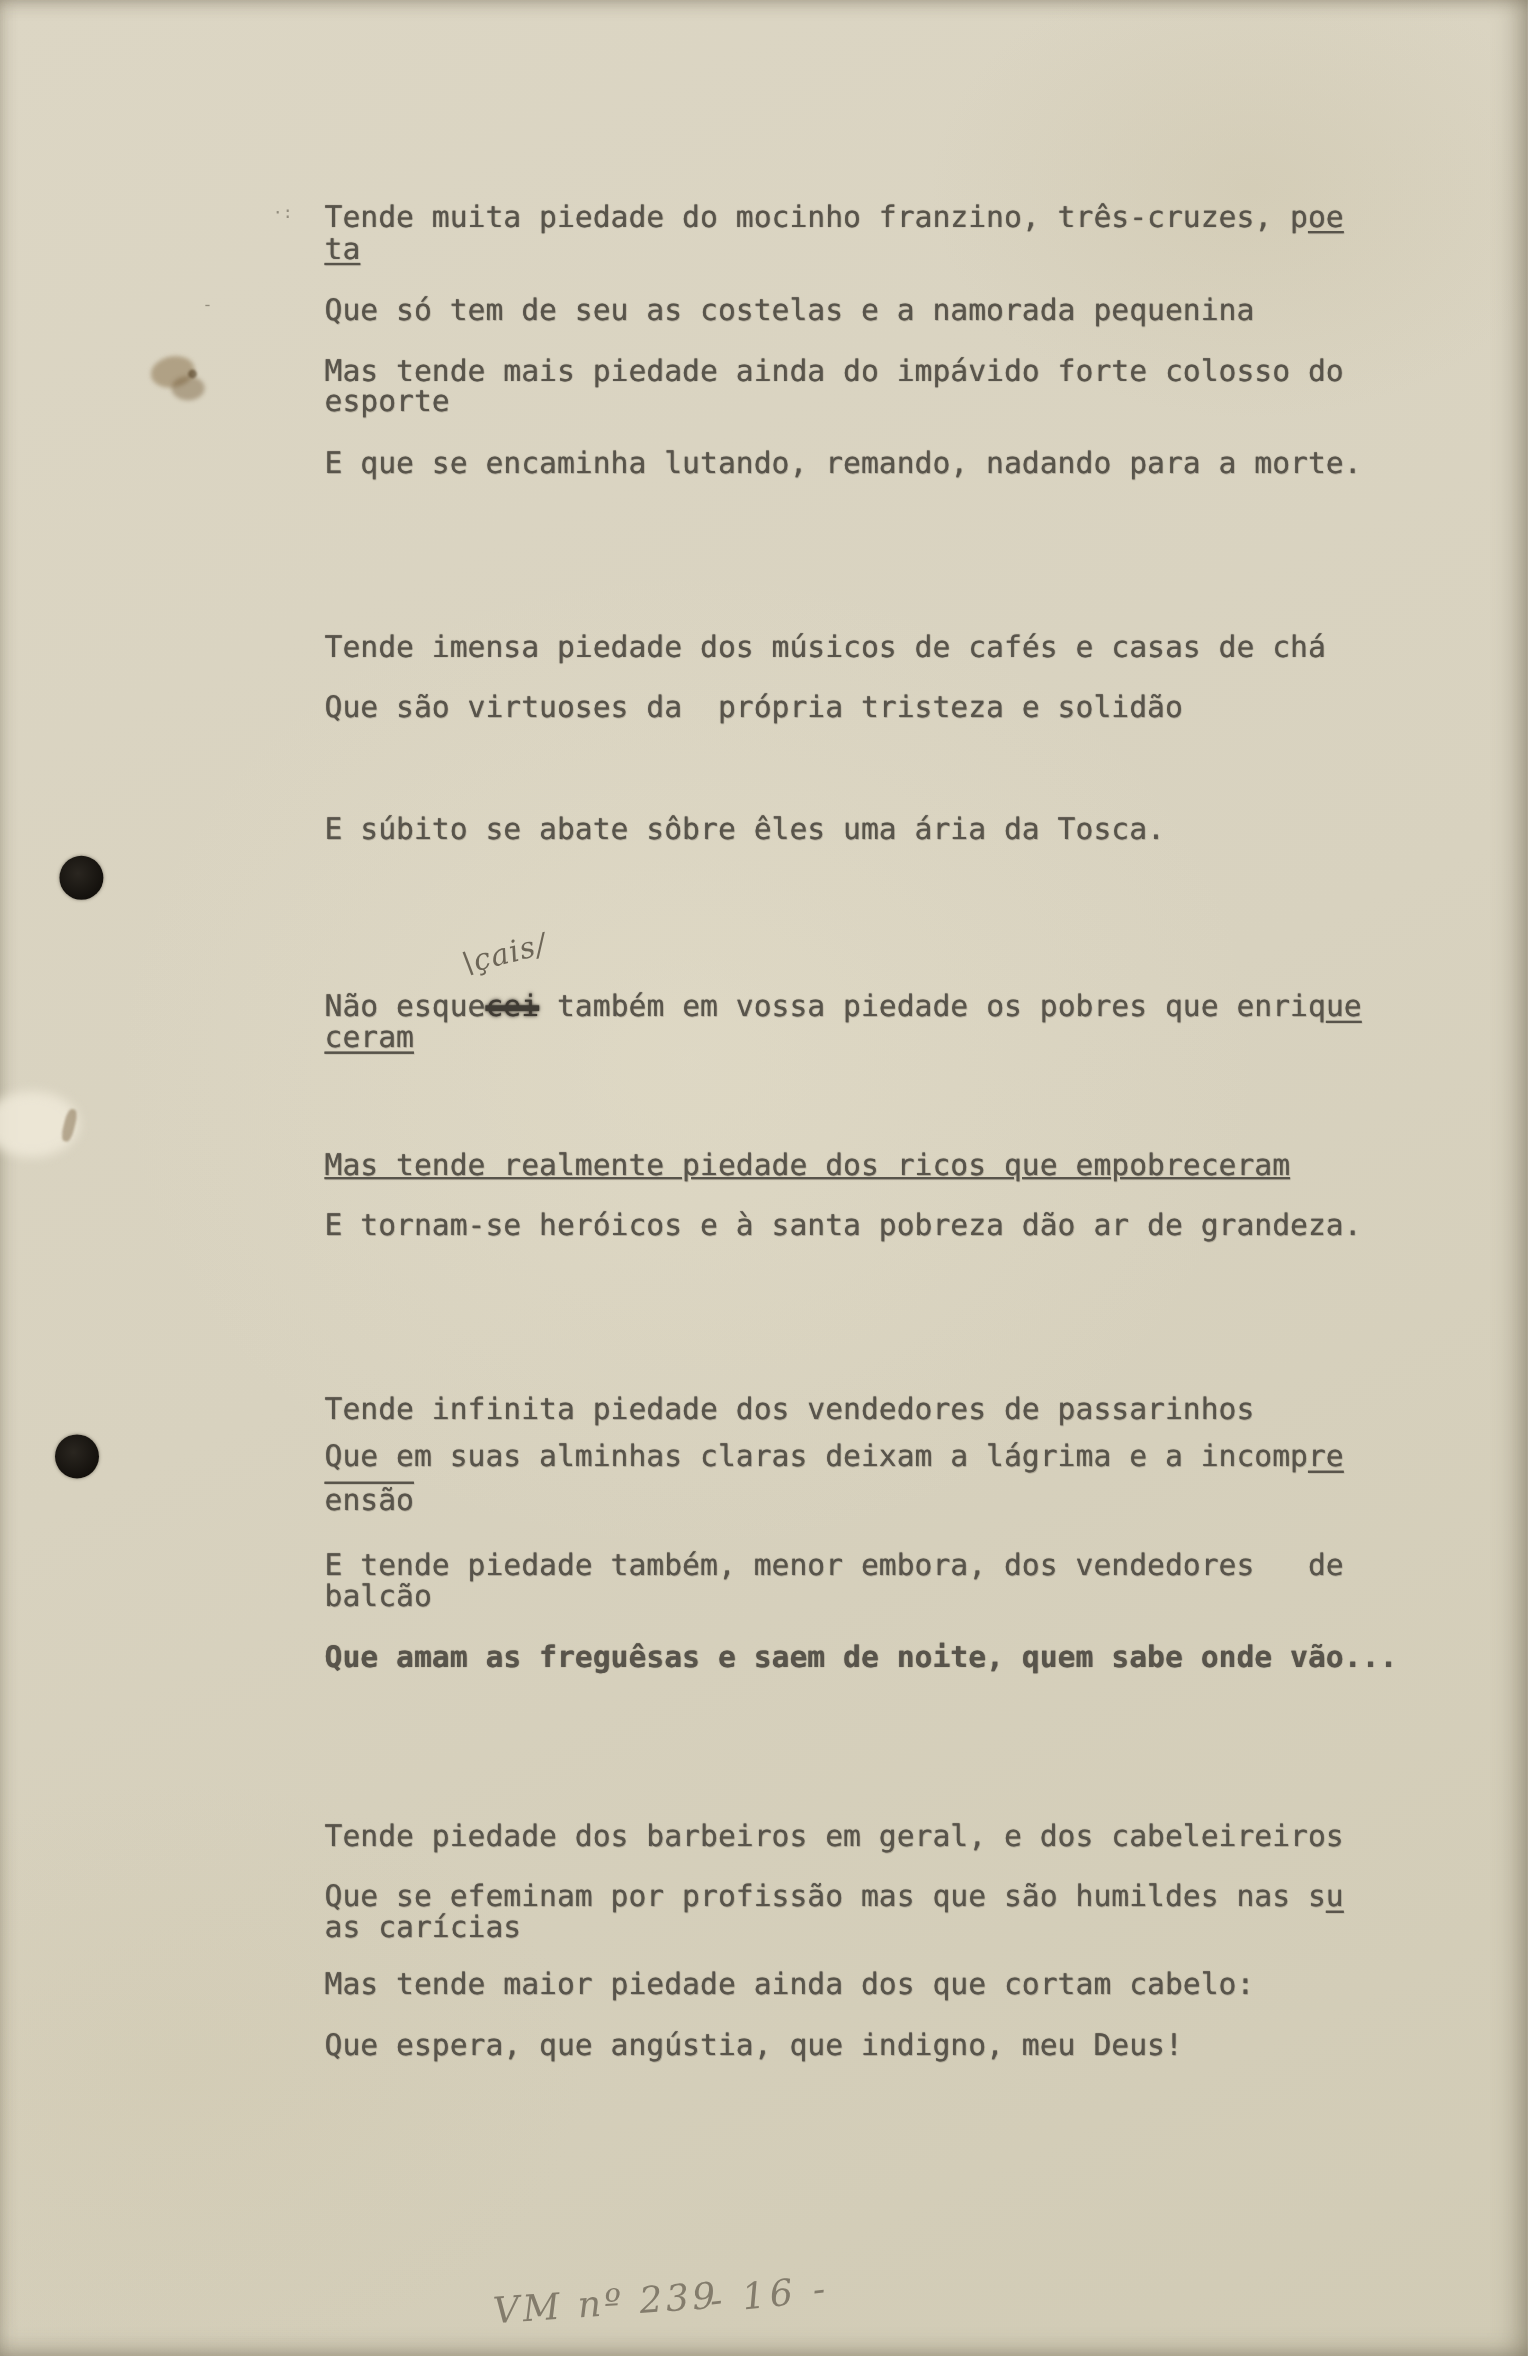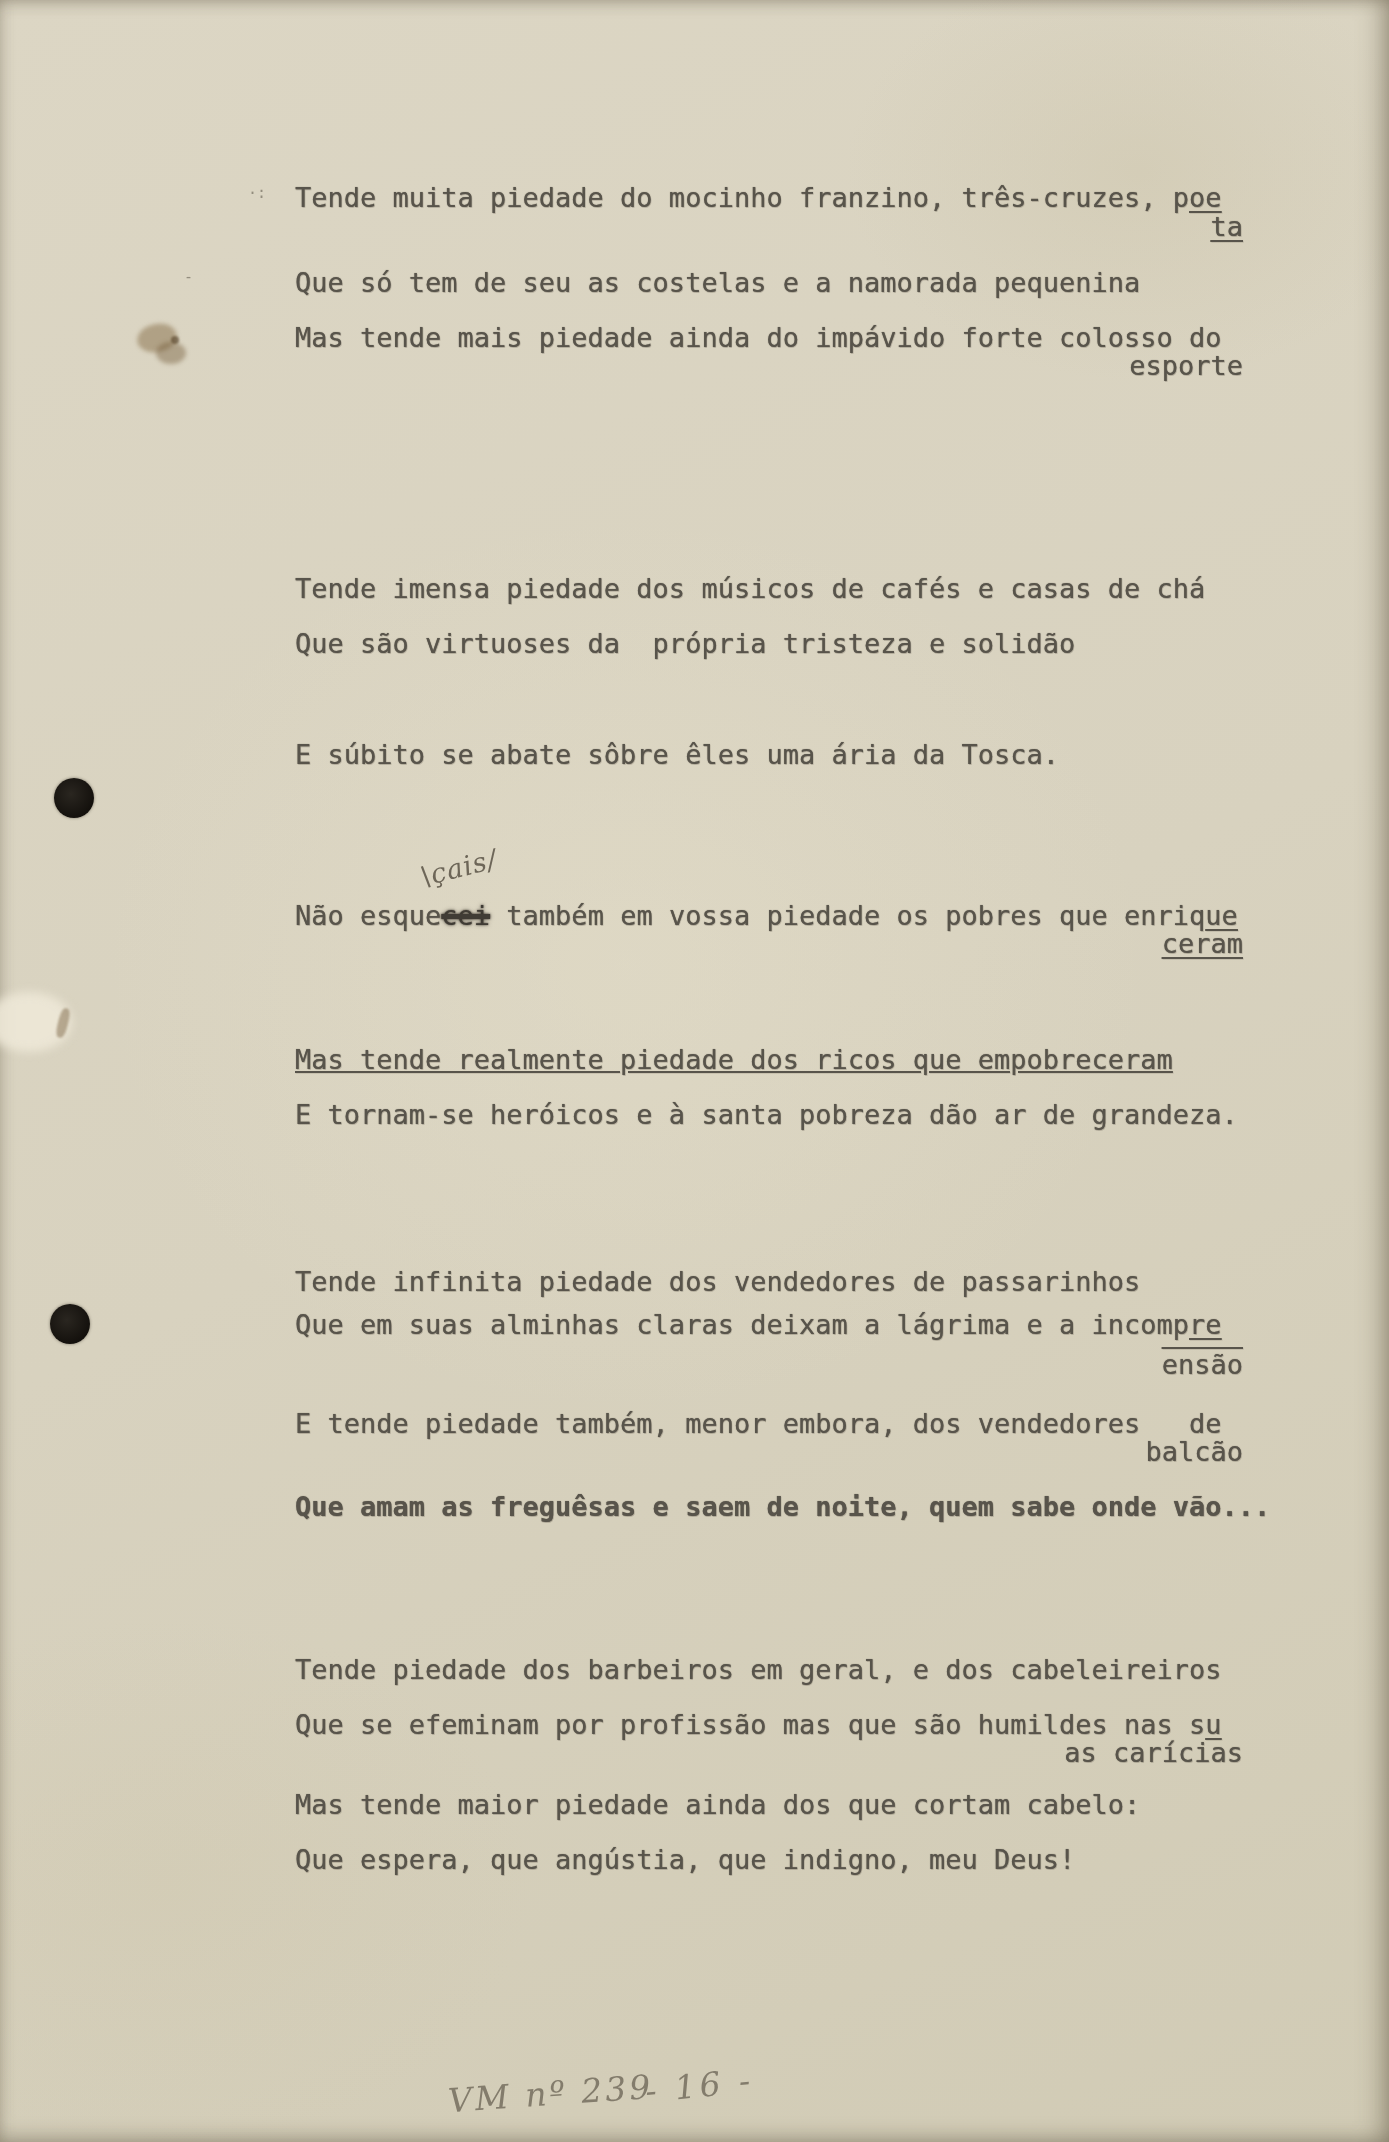--- a/index.html
+++ b/index.html
@@ -17,21 +17,21 @@
       inset 0 8px 14px -6px rgba(105,96,76,0.30),
       inset 8px 0 16px -8px rgba(100,92,72,0.22);
   }
   .poem{
     position:absolute;left:295px;top:0;width:948px;height:100%;
     font:27px/30px "DejaVu Sans Mono",monospace;
     color:#58544b;
     text-shadow:0 0 1px rgba(78,72,62,0.75),0.7px 0.7px 0 rgba(78,72,62,0.2);
   }
   .line{position:absolute;left:0;width:100%;white-space:pre;}
-  .line.right{text-align:right;}
+  .line.right{}
   .u{text-decoration:underline;text-decoration-thickness:2px;text-underline-offset:4px;}
   .o{text-decoration:overline;text-decoration-thickness:2px;}
   .s{text-decoration:line-through;text-decoration-thickness:5px;color:#403c35;
      text-shadow:0 0 2px rgba(55,50,42,0.9),0 0 4px rgba(55,50,42,0.5);}
   .hole{position:absolute;width:40px;height:40px;border-radius:50%;
         background:radial-gradient(circle at 42% 40%, #2a2620 0%, #14110d 70%);
         box-shadow:0 0 3px rgba(60,54,42,0.6);}
   .hand{position:absolute;font-family:"DejaVu Serif",serif;font-style:italic;color:#6d6658;}
   .hand.pencil{color:#837c6c;}
   .stain{position:absolute;border-radius:50%;}
@@ -52,20 +52,21 @@
 
   <div class="hole" style="left:54px;top:778px;"></div>
   <div class="hole" style="left:50px;top:1304px;"></div>
 
   <div class="poem">
       <div class="line" style="top: 183px;"><span>Tende muita piedade do mocinho franzino, três-cruzes, p</span><span class="u">oe</span></div>
       <div class="line right" style="top: 212px;"><span class="u">ta</span></div>
       <div class="line" style="top: 268px;"><span>Que só tem de seu as costelas e a namorada pequenina</span></div>
       <div class="line" style="top: 323px;"><span>Mas tende mais piedade ainda do impávido forte colosso do</span></div>
       <div class="line right" style="top: 351px;"><span>esporte</span></div>
+      <div class="line" style="top: 407px;"><span>E que se encaminha lutando, remando, nadando para a morte.</span></div>
       <div class="line" style="top: 574px;"><span>Tende imensa piedade dos músicos de cafés e casas de chá</span></div>
       <div class="line" style="top: 629px;"><span>Que são virtuoses da  própria tristeza e solidão</span></div>
       <div class="line" style="top: 740px;"><span>E súbito se abate sôbre êles uma ária da Tosca.</span></div>
       <div class="line" style="top: 901px;"><span>Não esque</span><span class="s">cei</span><span> também em vossa piedade os pobres que enriq</span><span class="u">ue</span></div>
       <div class="line right" style="top: 929px;"><span class="u">ceram</span></div>
       <div class="line" style="top: 1045px; text-decoration: underline;"><span>Mas tende realmente piedade dos ricos que empobreceram</span></div>
       <div class="line" style="top: 1100px;"><span>E tornam-se heróicos e à santa pobreza dão ar de grandeza.</span></div>
       <div class="line" style="top: 1267px;"><span>Tende infinita piedade dos vendedores de passarinhos</span></div>
       <div class="line" style="top: 1310px;"><span>Que em suas alminhas claras deixam a lágrima e a incomp</span><span class="u">re</span></div>
       <div class="line right" style="top: 1350px;"><span class="o">ensão</span></div>

